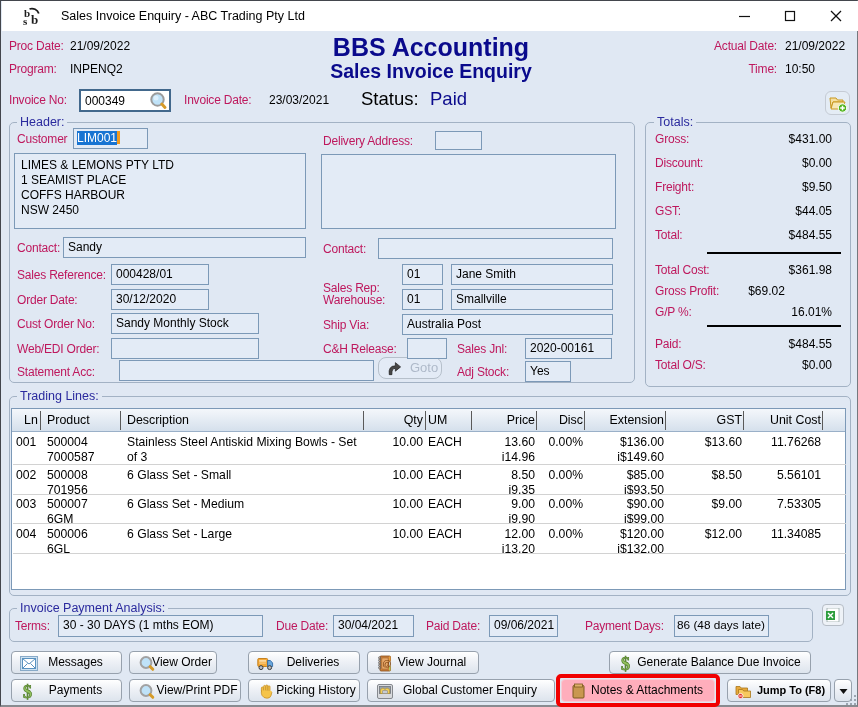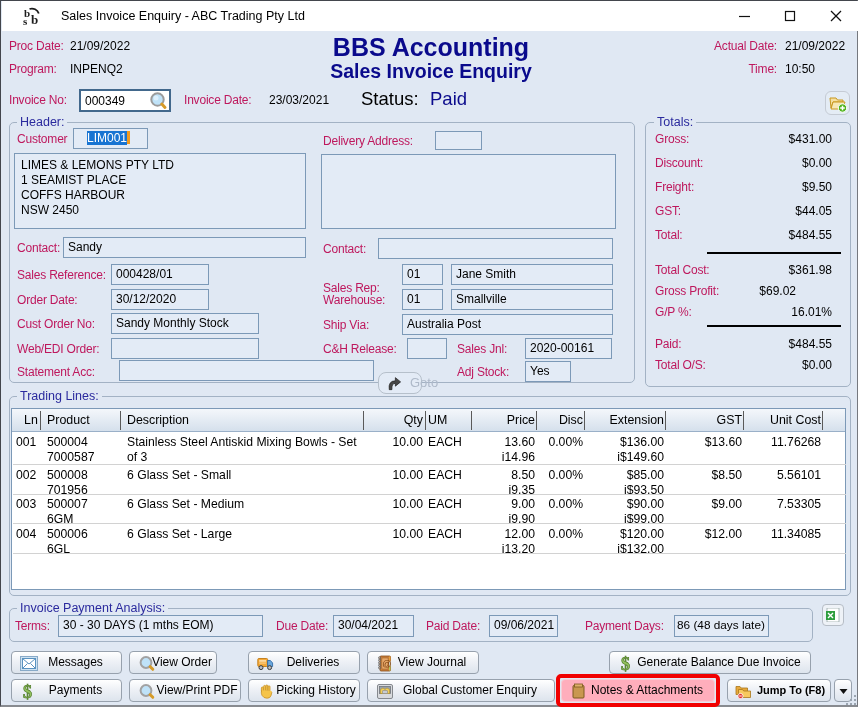--- a/index.html
+++ b/index.html
@@ -86,38 +86,38 @@
     <path d="M5 8 L17 8 L14.5 15 L3 15 Z" fill="#f7e7b5" stroke="#c9981f" stroke-width="1"></path>
     <circle cx="14.5" cy="14" r="4.2" fill="#52b41e" stroke="#ffffff" stroke-width="1"></circle>
     <line x1="12.2" y1="14" x2="16.8" y2="14" stroke="#fff" stroke-width="1.5"></line>
     <line x1="14.5" y1="11.7" x2="14.5" y2="16.3" stroke="#fff" stroke-width="1.5"></line>
   </svg>
 
   <div class="fieldset" style="left:8px;top:121px;width:626px;height:261px"></div>
   <div class="legend" style="left:16px;top:114px">Header:</div>
 
   <div class="lbl" style="left:16px;top:131px">Customer</div>
-  <div class="inp" style="left:72px;top:127px;width:75px;height:21px;padding:2px 13px"><span style="background:#1874d2;color:#fff">LIM001</span><span style="display:inline-block;width:3px;height:13px;background:#f29a1e;vertical-align:-2px"></span></div>
+  <div class="inp" style="left:72px;top:127px;width:75px;height:21px;padding:2px 3px"><span style="background:#1874d2;color:#fff">LIM001</span><span style="display:inline-block;width:3px;height:13px;background:#f29a1e;vertical-align:-2px"></span></div>
 
   <div class="inp" style="left:13px;top:152px;width:292px;height:76px;padding:4px 6px;line-height:15px">LIMES &amp; LEMONS PTY LTD<br>1 SEAMIST PLACE<br>COFFS HARBOUR<br>NSW 2450</div>
 
   <div class="lbl" style="left:16px;top:240px">Contact:</div>
   <div class="inp" style="left:62px;top:236px;width:243px;height:21px">Sandy</div>
 
   <div class="lbl" style="left:16px;top:267px">Sales Reference:</div>
   <div class="inp" style="left:110px;top:263px;width:98px;height:21px">000428/01</div>
   <div class="lbl" style="left:16px;top:292px">Order Date:</div>
   <div class="inp" style="left:110px;top:288px;width:98px;height:21px">30/12/2020</div>
   <div class="lbl" style="left:16px;top:316px">Cust Order No:</div>
   <div class="inp" style="left:110px;top:312px;width:148px;height:21px">Sandy Monthly Stock</div>
   <div class="lbl" style="left:16px;top:341px">Web/EDI Order:</div>
   <div class="inp" style="left:110px;top:337px;width:148px;height:21px"></div>
   <div class="lbl" style="left:16px;top:364px">Statement Acc:</div>
   <div class="inp" style="left:118px;top:359px;width:255px;height:21px"></div>
-  <div class="abs" style="left:377px;top:371px;width:44px;height:22px;border:1px solid #b6c0cb;border-radius:8px;background:#e3ebf6">
+  <div class="abs" style="left:377px;top:356px;width:64px;height:22px;border:1px solid #b6c0cb;border-radius:8px;background:#e3ebf6">
     <svg class="abs" style="left:6px;top:2px" width="17" height="17" viewBox="0 0 18 18">
       <path d="M4.5 15.5 Q3.2 6.2 11 6.2 L11 2.8 L16.5 7.3 L11 11.8 L11 8.8 Q6.8 8.8 7.3 15.5 Z" fill="#474747" stroke="#242424" stroke-width="0.8"></path>
     </svg>
     <div class="abs" style="left:31px;top:2px;font-size:13px;color:#aeb9c9">Goto</div>
   </div>
 
   <div class="lbl" style="left:322px;top:133px">Delivery Address:</div>
   <div class="inp" style="left:434px;top:130px;width:47px;height:19px"></div>
   <div class="inp" style="left:320px;top:153px;width:295px;height:75px"></div>
   <div class="lbl" style="left:322px;top:241px">Contact:</div>
@@ -147,21 +147,21 @@
   <div class="lbl" style="left:654px;top:179px">Freight:</div>
     <div class="val" style="left:700px;top:179px;width:131px;text-align:right">$9.50</div>
   <div class="lbl" style="left:654px;top:203px">GST:</div>
     <div class="val" style="left:700px;top:203px;width:131px;text-align:right">$44.05</div>
   <div class="lbl" style="left:654px;top:227px">Total:</div>
     <div class="val" style="left:700px;top:227px;width:131px;text-align:right">$484.55</div>
   <div class="abs" style="left:706px;top:251px;width:134px;height:2px;background:#000"></div>
   <div class="lbl" style="left:654px;top:262px">Total Cost:</div>
     <div class="val" style="left:700px;top:262px;width:131px;text-align:right">$361.98</div>
   <div class="lbl" style="left:654px;top:283px">Gross Profit:</div>
-    <div class="val" style="left:664px;top:283px;width:131px;text-align:right">$69.02</div>
+    <div class="val" style="left:700px;top:283px;width:131px;text-align:center">$69.02</div>
   <div class="lbl" style="left:654px;top:304px">G/P %:</div>
     <div class="val" style="left:700px;top:304px;width:131px;text-align:right">16.01%</div>
   <div class="abs" style="left:706px;top:324px;width:134px;height:2px;background:#000"></div>
   <div class="lbl" style="left:654px;top:336px">Paid:</div>
     <div class="val" style="left:700px;top:336px;width:131px;text-align:right">$484.55</div>
   <div class="lbl" style="left:654px;top:357px">Total O/S:</div>
     <div class="val" style="left:700px;top:357px;width:131px;text-align:right">$0.00</div>
 
   <div class="fieldset" style="left:8px;top:395px;width:842px;height:200px"></div>
   <div class="legend" style="left:16px;top:388px">Trading Lines:</div>

